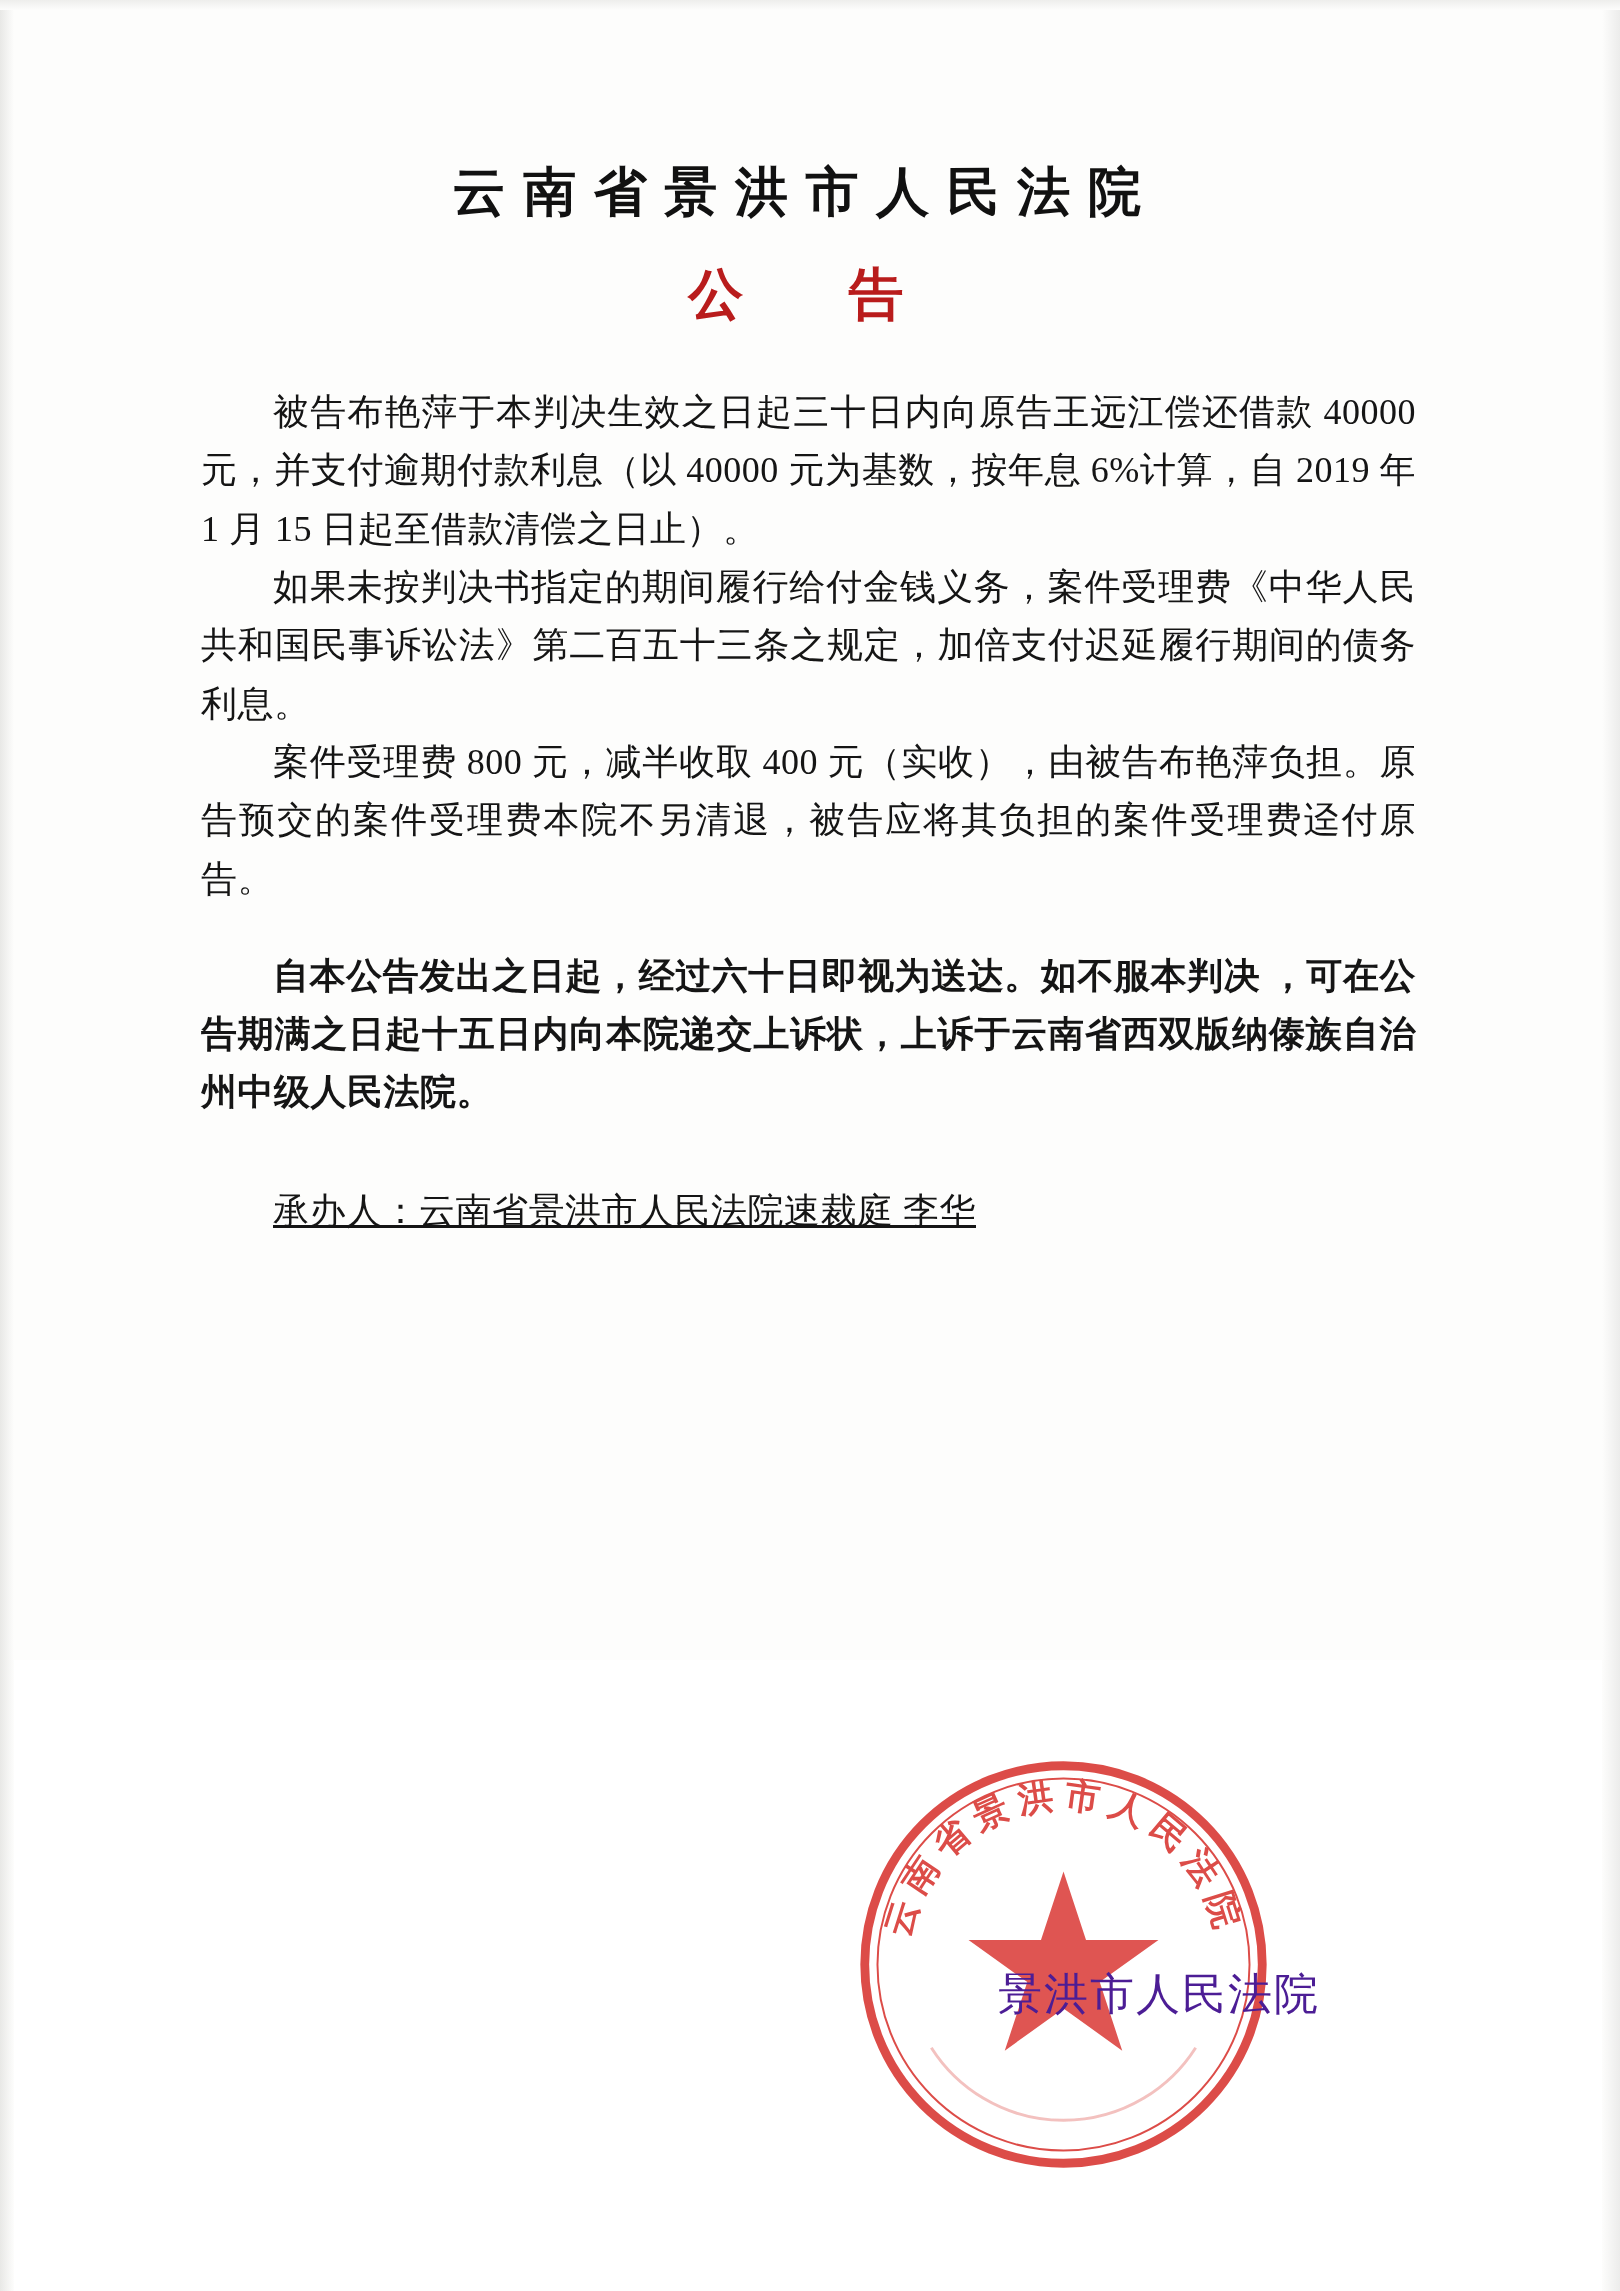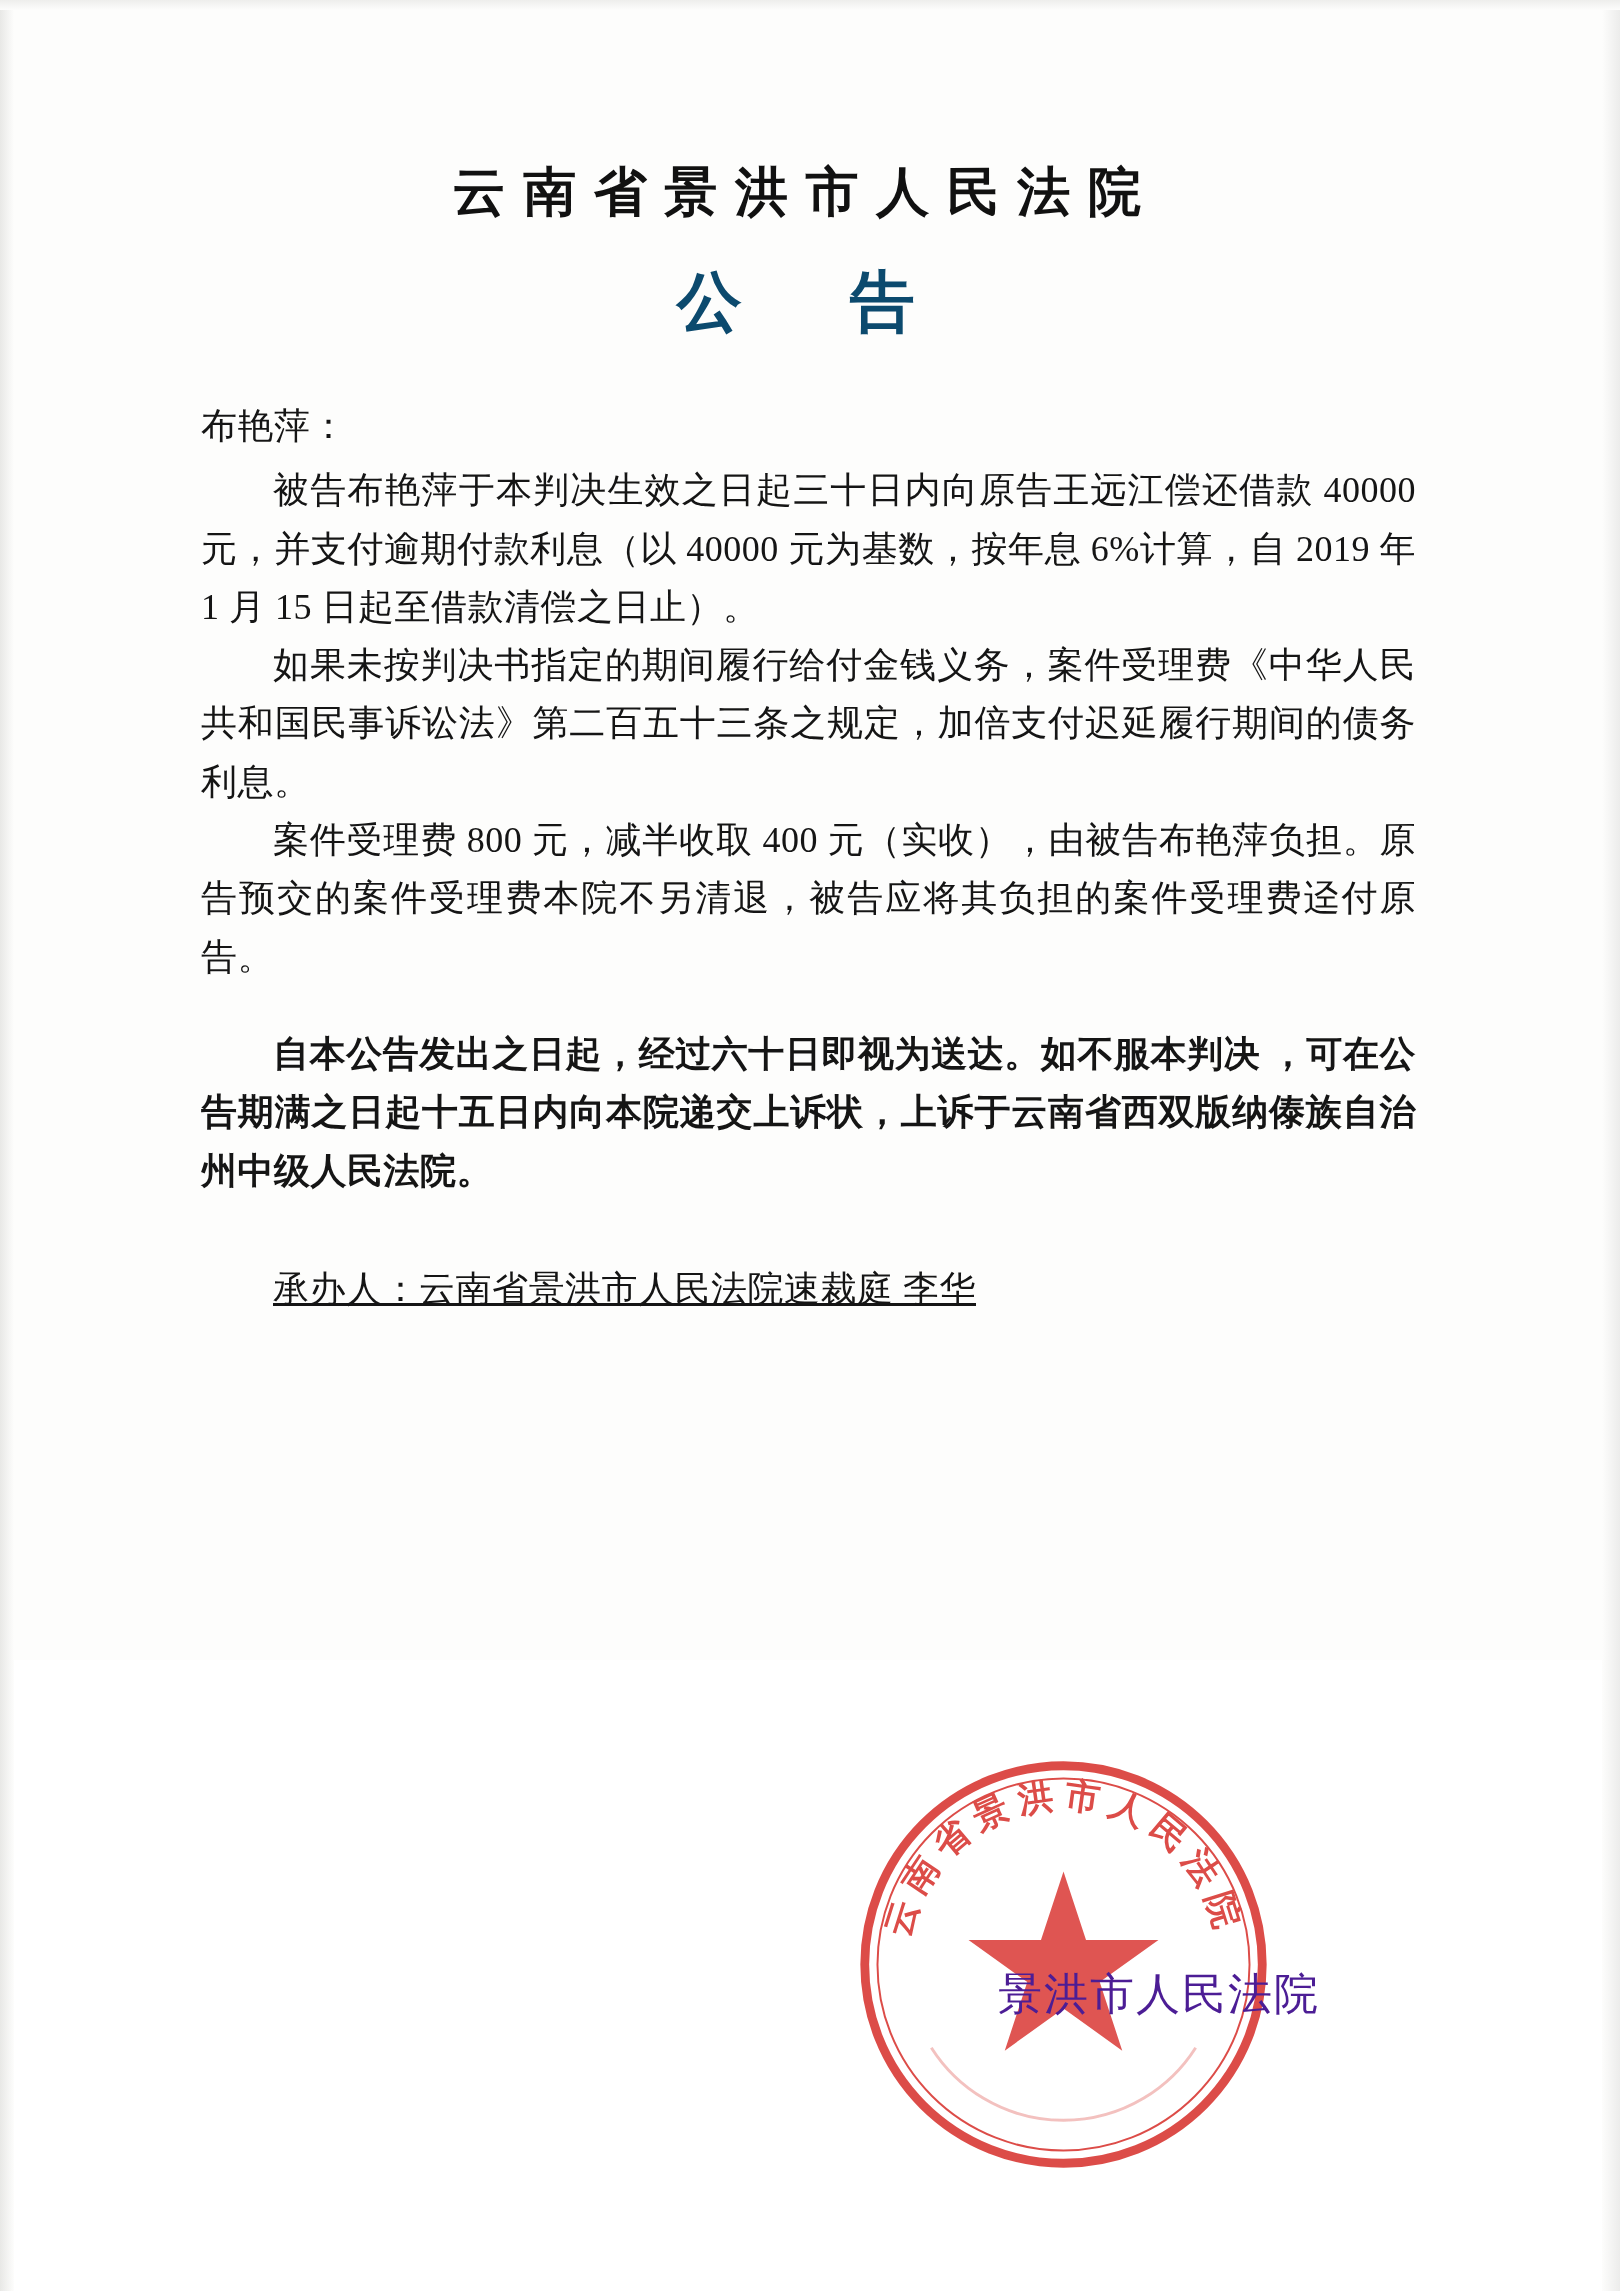--- a/index.html
+++ b/index.html
@@ -54,26 +54,26 @@
     font-size: 53px;
     letter-spacing: 17.6px;
     text-align: center;
     color: #111;
     white-space: nowrap;
     margin-left: -5.9px;
   }
   .doc-title {
     font-family: "Liberation Sans", "DejaVu Sans", sans-serif;
     font-weight: bold;
-    font-size: 65px;
+    font-size: 55px;
     letter-spacing: 45px;
     text-align: center;
     margin-top: 29px;
     margin-left: 19.6px;
-    color: #0c4a6e;
+    color: #b91c1c;
   }
   .body-text {
     margin-top: 51px;
     font-size: 36px;
     line-height: 1.62;
     letter-spacing: 0.5px;
     text-align: justify;
     color: #151515;
   }
   .addressee {
@@ -133,21 +133,20 @@
   <div class="paper-edge-right"></div>
   <div class="paper-edge-top"></div>
 
   <div class="content">
 
     <div class="court-name">云南省景洪市人民法院</div>
 
     <div class="doc-title">公 告</div>
 
     <div class="body-text">
-      <div class="addressee">布艳萍：</div>
 
 
       <p class="para">被告布艳萍于本判决生效之日起三十日内向原告王远江偿还借款 40000 元，并支付逾期付款利息（以 40000 元为基数，按年息 6%计算，自 2019 年 1 月 15 日起至借款清偿之日止）。</p>
 
       <p class="para">如果未按判决书指定的期间履行给付金钱义务，案件受理费《中华人民共和国民事诉讼法》第二百五十三条之规定，加倍支付迟延履行期间的债务利息。</p>
 
       <p class="para">案件受理费 800 元，减半收取 400 元（实收），由被告布艳萍负担。原告预交的案件受理费本院不另清退，被告应将其负担的案件受理费迳付原告。</p>
 
       <p class="para para-gap">自本公告发出之日起，经过六十日即视为送达。如不服本判决 ，可在公告期满之日起十五日内向本院递交上诉状，上诉于云南省西双版纳傣族自治州中级人民法院。</p>
 

